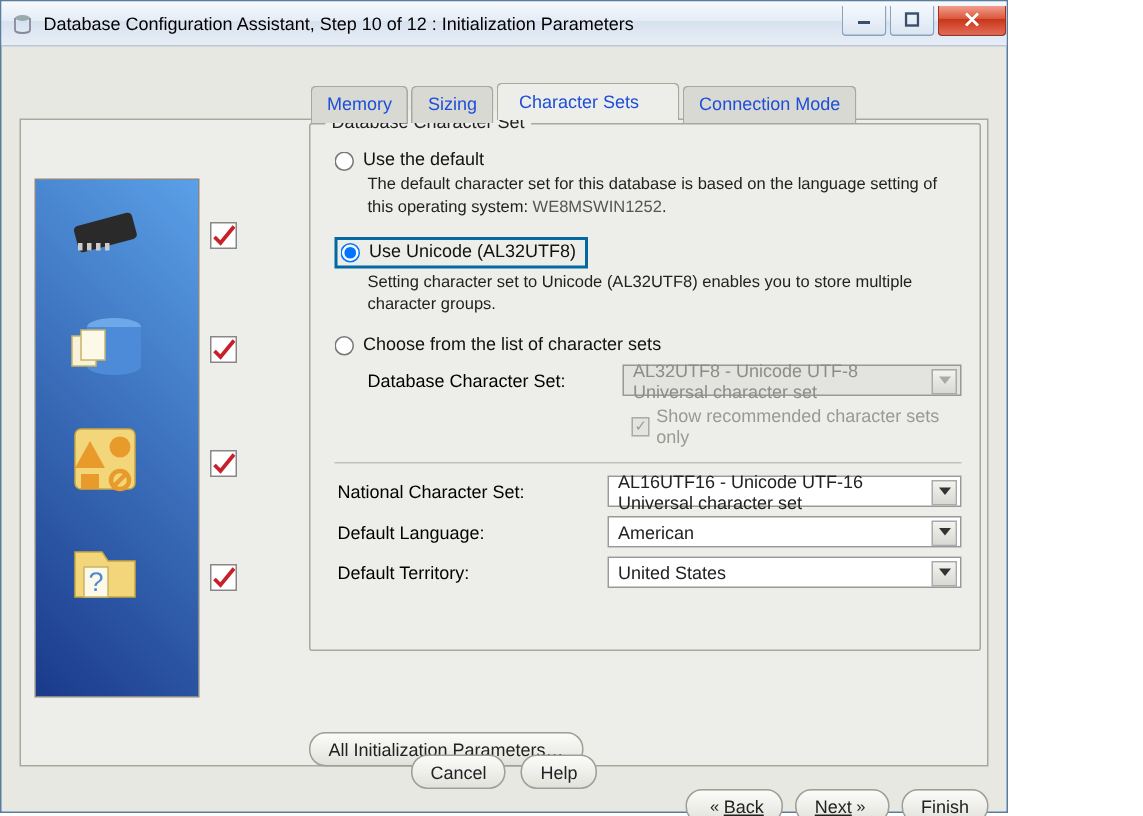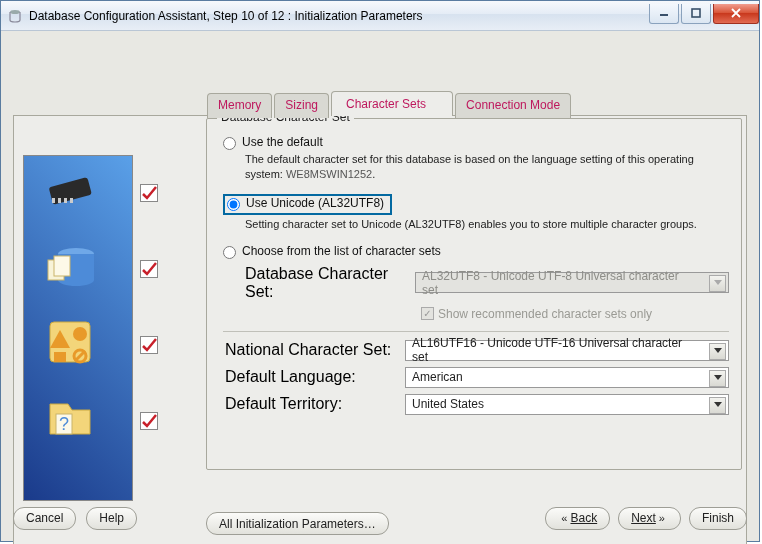--- a/index.html
+++ b/index.html
@@ -9,27 +9,26 @@
     font-family: "Segoe UI", Tahoma, sans-serif;
     font-size: 12px;
     background: #fff;
     width: 762px;
     height: 544px;
     overflow: hidden;
     position: relative;
   }
   
   .window {
-    width: 760px;
+    width: 672px;
     height: 542px;
     border: 1px solid #5a7ca0;
     background: #e8e8e3;
     display: flex;
     flex-direction: column;
-    gap: 36px;
   }
   .titlebar {
     height: 30px;
     background: linear-gradient(to bottom, #f7f9fc, #e4ecf6 45%, #d7e2ef 46%, #e8eef6);
     border-bottom: 1px solid #b9c6d5;
     display: flex;
     align-items: center;
     padding: 0 0 0 6px;
   }
   .titlebar .app-icon {
@@ -75,21 +74,21 @@
     gap: 2px;
     z-index: 2;
   }
   .tab {
     padding: 4px 10px;
     font-size: 12px;
     background: #d9d9d3;
     border: 1px solid #a8a89d;
     border-bottom: none;
     border-radius: 4px 4px 0 0;
-    color: #be185d;
+    color: #1d4ed8;
     position: relative;
   }
   .tab.active {
     background: #ededea;
     border-color: #a8a89d;
     z-index: 3;
     padding: 5px 26px 5px 14px;
     top: -2px;
   }
   .panel-outer {
@@ -169,21 +168,21 @@
     align-items: center;
   }
   .field-row {
     display: flex;
     align-items: center;
     margin: 6px 0 6px 22px;
     gap: 10px;
   }
   .field-row .flabel {
     width: 160px;
-    font-size: 16px;
+    font-size: 12px;
   }
   .select, .select-disabled {
     flex: 1;
     height: 21px;
     border: 1px solid #999;
     background: #fff;
     display: flex;
     align-items: center;
     padding: 0 33px 0 6px;
     font-size: 12px;
@@ -237,28 +236,29 @@
     padding: 0 12px;
     font-size: 12px;
     background: linear-gradient(#fbfbf9,#e2e2dc);
     border: 1px solid #9e9e96;
     border-radius: 11px;
     color: #222;
     display: inline-flex; align-items: center; justify-content: center;
   }
   .all-params-wrap {
     position: absolute;
-    left: 192px; top: 396px;
+    left: 192px; top: 408px;
   }
   .bottom-bar {
     position: absolute;
     left: 12px; right: 12px; bottom: 8px;
     height: 30px;
     display: flex;
     align-items: center;
+    flex-direction: column;
   }
   .bottom-bar .left { display: flex; gap: 10px; }
   .bottom-bar .right { margin-left: auto; display: flex; gap: 8px; }
   .bottom-btn .arrow { font-size: 11px; margin: 0 3px; }
   .bottom-btn.primary { font-weight: normal; }
   .bottom-btn .u { text-decoration: underline; }
 </style>
 </head>
 <body>
 

